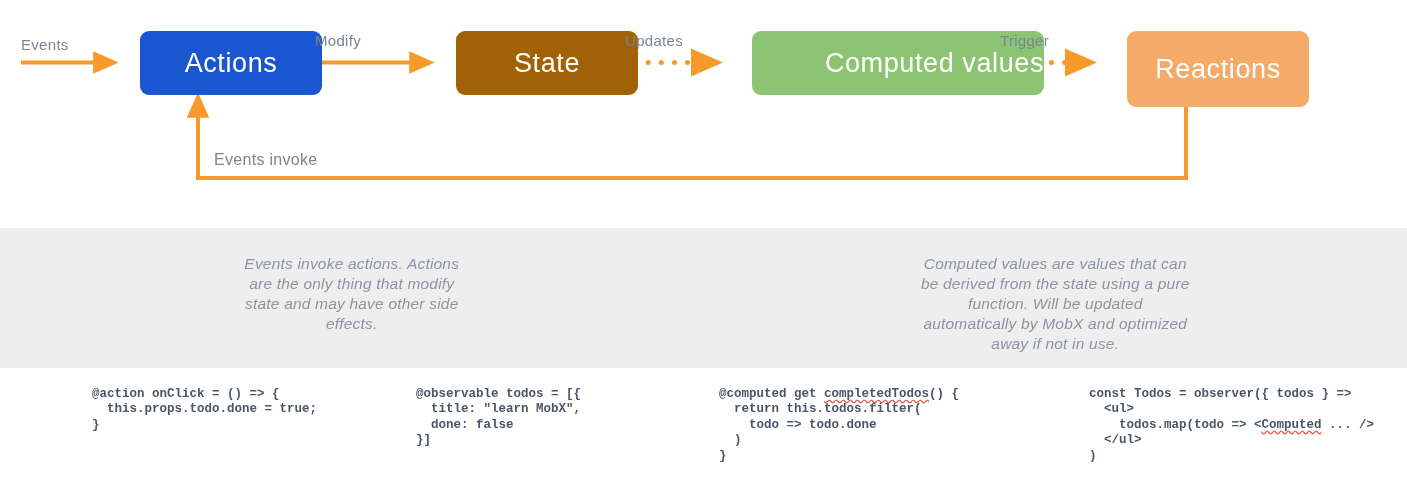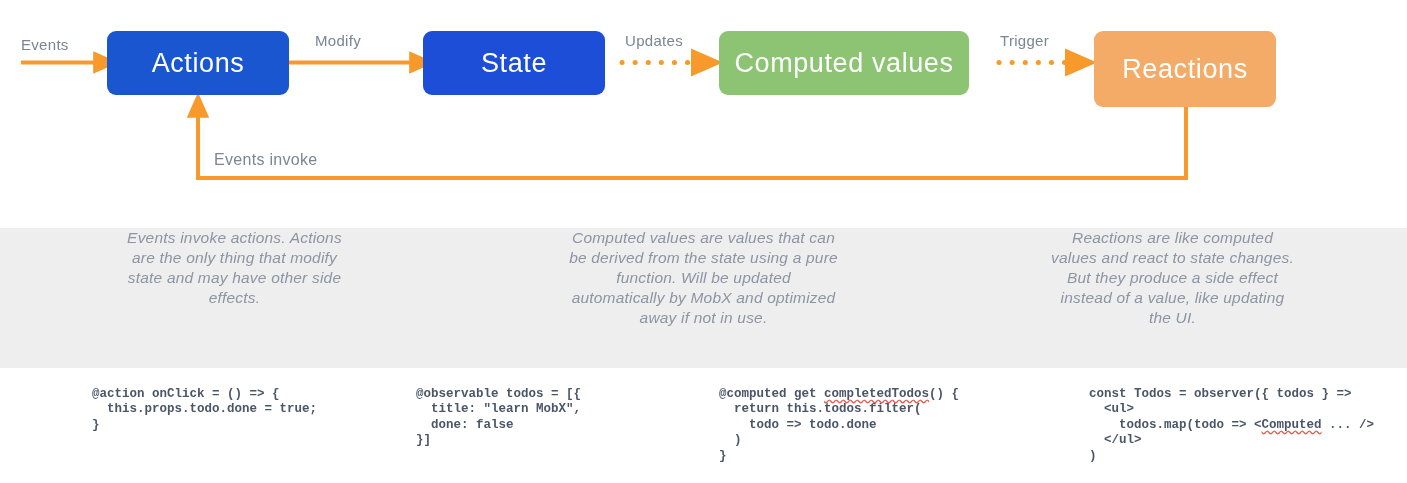--- a/index.html
+++ b/index.html
@@ -34,30 +34,31 @@
     position: absolute;
     display: flex;
     align-items: center;
     justify-content: center;
     border-radius: 9px;
     color: #ffffff;
     font-family: "Liberation Sans", sans-serif;
     font-weight: 300;
     letter-spacing: 0.6px;
     box-sizing: border-box;
+    margin-left: 33px;
   }
   .node-label {
     font-size: 27px;
     line-height: 1;
     white-space: nowrap;
   }
 
   #node-actions  { left: 107px; top: 31px; width: 182px; height: 64px; }
   #node-state    { left: 423px; top: 31px; width: 182px; height: 64px; }
-  #node-computed { left: 719px; top: 31px; width: 250px; height: 64px; }
+  #node-computed { left: 719px; top: 31px; width: 292px; height: 64px; justify-content: flex-end; }
   #node-reactions{ left: 1094px; top: 31px; width: 182px; height: 76px; }
 
   .edge-label {
     position: absolute;
     font-size: 15px;
     color: #7a8595;
     font-weight: 400;
     letter-spacing: 0.3px;
     white-space: nowrap;
     font-family: "Liberation Sans", sans-serif;
@@ -76,20 +77,21 @@
     width: 1407px;
     height: 140px;
     background: #eeeeee;
     display: flex;
   }
   .desc-col {
     flex: 1 1 0;
     display: flex;
     align-items: flex-start;
     justify-content: center;
+    padding-top: 26px;
     box-sizing: border-box;
   }
   .desc-text {
     font-family: "Liberation Sans", sans-serif;
     font-style: italic;
     font-size: 15.5px;
     line-height: 20px;
     color: #8c95a3;
     text-align: center;
     max-width: 250px;
@@ -155,21 +157,21 @@
 
     <line x1="999" y1="62.5" x2="1066" y2="62.5" stroke="#f79a2b" stroke-width="5" stroke-linecap="round" stroke-dasharray="0.1 13" marker-end="url(#arrowhead)"></line>
 
     <path d="M1186,96 L1186,178 L198,178 L198,117" fill="none" stroke="#f79a2b" stroke-width="4" marker-end="url(#arrowhead-up)"></path>
   </svg>
 
   <div class="node" id="node-actions" style="background:#1a56cf">
     <span class="node-label">Actions</span>
   </div>
 
-  <div class="node" id="node-state" style="background:#1d4ed8">
+  <div class="node" id="node-state" style="background:#a16207">
     <span class="node-label">State</span>
   </div>
 
   <div class="node" id="node-computed" style="background:#8cc474">
     <span class="node-label">Computed values</span>
   </div>
 
   <div class="node" id="node-reactions" style="background:#f5ab68">
     <span class="node-label">Reactions</span>
   </div>
@@ -179,23 +181,20 @@
   <div class="edge-label" id="label-updates">Updates</div>
   <div class="edge-label" id="label-trigger">Trigger</div>
   <div class="edge-label" id="label-invoke">Events invoke</div>
 
   <div id="desc-band">
     <div class="desc-col" id="desc-col-1">
       <div class="desc-text">Events invoke actions. Actions are the only thing that modify state and may have other side effects.</div>
     </div>
     <div class="desc-col" id="desc-col-3">
       <div class="desc-text">Computed values are values that can be derived from the state using a pure function. Will be updated automatically by MobX and optimized away if not in use.</div>
-    </div>
-    <div class="desc-col" id="desc-col-4">
-      <div class="desc-text">Reactions are like computed values and react to state changes. But they produce a side effect instead of a value, like updating the UI.</div>
     </div>
   </div>
 
   <div id="code-band">
     <div class="code-block" id="code-1">@action onClick = () =&gt; {
   this.props.todo.done = true;
 }</div>
     <div class="code-block" id="code-2">@observable todos = [{
   title: "learn MobX",
   done: false

